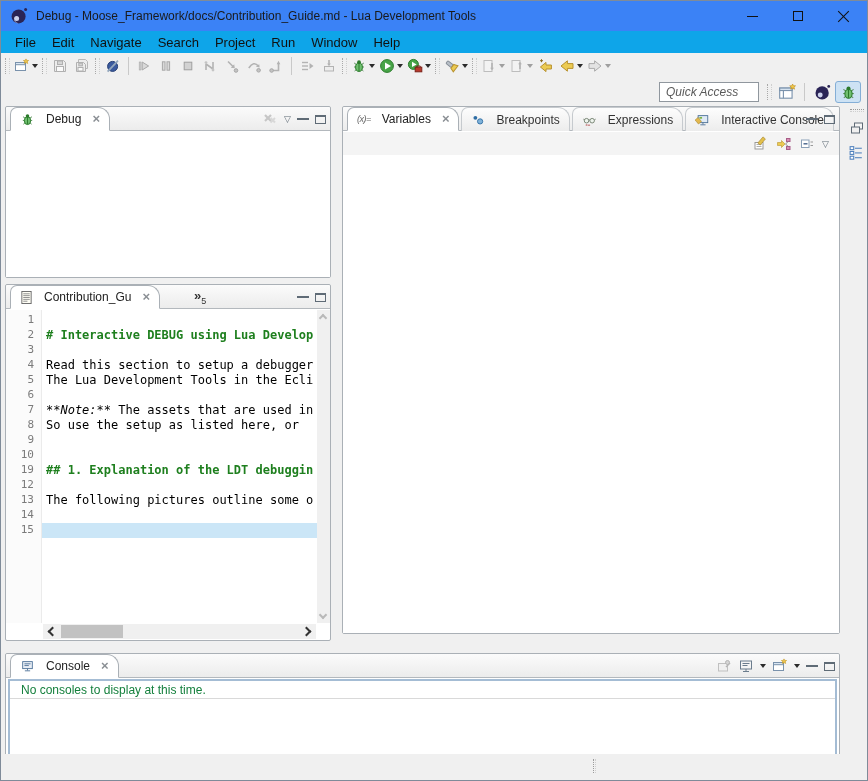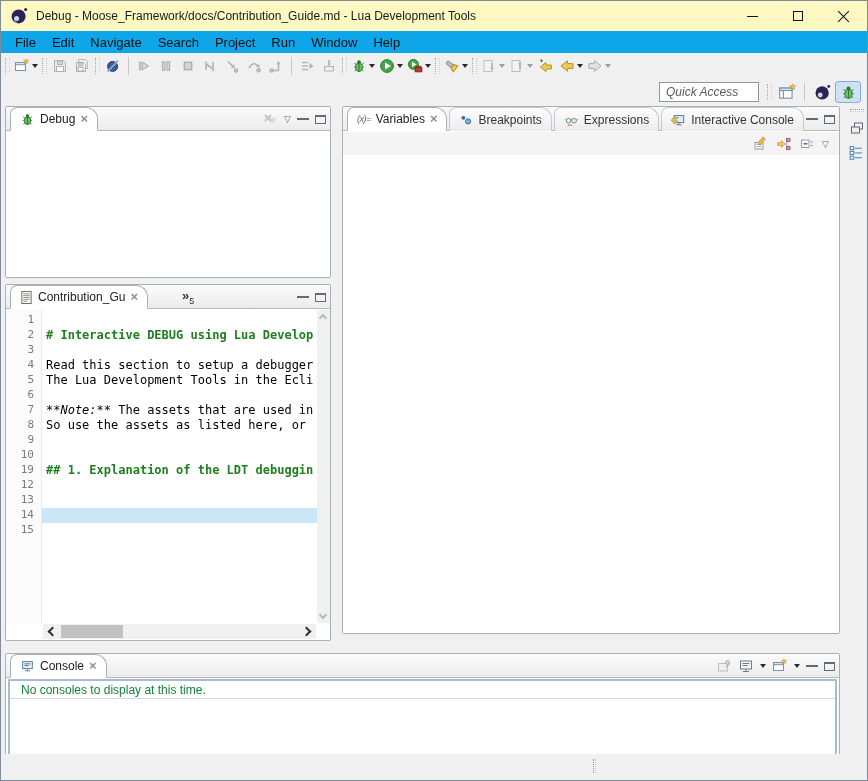--- a/index.html
+++ b/index.html
@@ -1,20 +1,20 @@
 <!DOCTYPE html>
 <html><head>
 <meta charset="utf-8">
 <style>
   * { margin:0; padding:0; box-sizing:border-box; }
   html,body { width:868px; height:781px; font-family:"Liberation Sans", sans-serif; }
   .window { position:relative; width:868px; height:781px; background:#f0f0f0; border:1px solid #7f8b99; overflow:hidden; }
 
   
-  .titlebar { position:absolute; left:0; top:0; width:100%; height:30px; background:#fef9c3; display:flex; align-items:center; }
+  .titlebar { position:absolute; left:0; top:0; width:100%; height:30px; background:#3b82f6; display:flex; align-items:center; }
   .app-icon { margin-left:9px; }
   .title-text { margin-left:8px; font-size:12px; color:#1a1a1a; }
   .win-controls { position:absolute; right:0; top:0; height:30px; display:flex; }
   .win-btn { width:46px; height:30px; display:flex; align-items:center; justify-content:center; }
   .glyph-min { width:11px; border-top:1px solid #111; }
   .glyph-max { width:10px; height:10px; border:1px solid #111; }
   .glyph-close { position:relative; width:12px; height:12px; }
   .glyph-close:before,.glyph-close:after { content:""; position:absolute; left:5px; top:-1px; width:1px; height:15px; background:#111; }
   .glyph-close:before { transform:rotate(45deg); } .glyph-close:after { transform:rotate(-45deg); }
 
@@ -30,21 +30,21 @@
   .vsep { width:1px; height:18px; background:#c9c9c9; margin:0 4px; }
   .dd { width:0; height:0; border-left:3px solid transparent; border-right:3px solid transparent; border-top:4px solid #2b2b2b; }
   .dd.dis { border-top-color:#9f9f9f; }
   .qa-box { width:100px; height:20px; background:#fff; border:1px solid #90979e; font-size:12px; color:#5a5a5a; display:flex; align-items:center; padding-left:6px; margin-right:6px; }
   .persp-btn { width:26px; height:22px; display:flex; align-items:center; justify-content:center; border-radius:3px; }
   .persp-btn.active { background:#cde2f4; border:1px solid #84aed6; }
 
   
   .panel { position:absolute; background:#fff; border:1px solid #aab0b6; border-radius:2px; }
   .view-header { position:absolute; left:0; top:0; right:0; height:24px; background:linear-gradient(#fbfbfb,#ececec); border-bottom:1px solid #b3b8bd; display:flex; align-items:flex-end; border-radius:2px 2px 0 0; }
-  .tab { height:24px; display:flex; align-items:center; gap:5px; padding:0 9px; font-size:12px; color:#222; position:relative; top:1px; z-index:2; }
+  .tab { height:24px; display:flex; align-items:center; gap:11px; padding:0 9px; font-size:12px; color:#222; position:relative; top:1px; z-index:2; }
   .tab.active { background:#fff; border:1px solid #aab0b6; border-bottom:1px solid #fff; border-radius:7px 12px 0 0; margin-left:4px; }
   .tab.inactive { background:linear-gradient(#fdfdfd,#ececec); border:1px solid #c6cace; border-bottom:none; border-radius:7px 12px 0 0; margin-left:2px; color:#333; }
   .tab-close { font-size:13px; font-weight:bold; color:#8a8f94; line-height:10px; }
   .hdr-right { position:absolute; right:4px; top:0; height:24px; display:flex; align-items:center; gap:6px; z-index:3; }
   .mini { width:12px; border-top:2px solid #5f6b76; }
   .maxi { width:11px; height:9px; border:1px solid #5f6b76; border-top:2px solid #5f6b76; }
   .view-menu { font-size:9px; color:#5f6b76; }
   .view-content { position:absolute; left:0; top:25px; right:0; bottom:0; background:#fff; }
 
   
@@ -407,25 +407,26 @@
           <div class="ln">15</div>
         </div>
       <div class="code">
           <div class="row"></div>
           <div class="row"><span class="heading"># Interactive DEBUG using Lua Develop</span></div>
           <div class="row"></div>
           <div class="row"><span class="plain">Read this section to setup a debugger</span></div>
           <div class="row"><span class="plain">The Lua Development Tools in the Ecli</span></div>
           <div class="row"></div>
           <div class="row"><span class="italic">**Note:**</span><span class="plain"> The assets that are used in</span></div>
-          <div class="row"><span class="plain">So use the assets as listed here, or </span></div>
+          <div class="row"><span class="plain">So use the setup as listed here, or </span></div>
           <div class="row"></div>
           <div class="row"></div>
           <div class="row"><span class="heading">## 1. Explanation of the LDT debuggin</span></div>
           <div class="row"></div>
+          <div class="row"><span class="plain">The following pictures outline some o</span></div>
           <div class="row"></div>
           <div class="row cur"></div>
         </div>
     </div>
     <div class="vscroll">
       <span class="chev up"></span>
       <span class="chev down"></span>
     </div>
     <div class="hscroll">
       <span class="harr left"></span>

